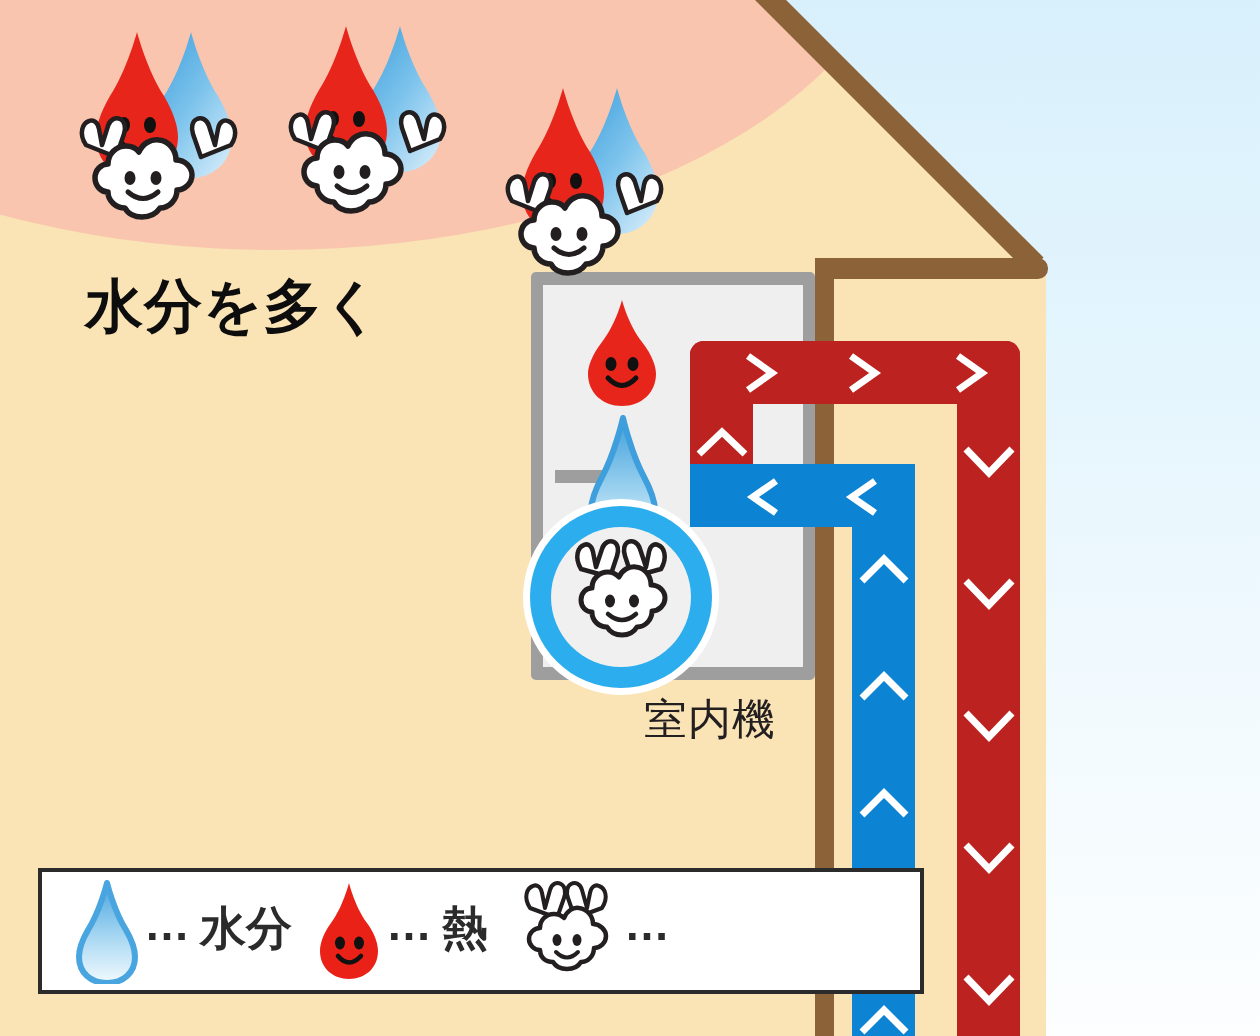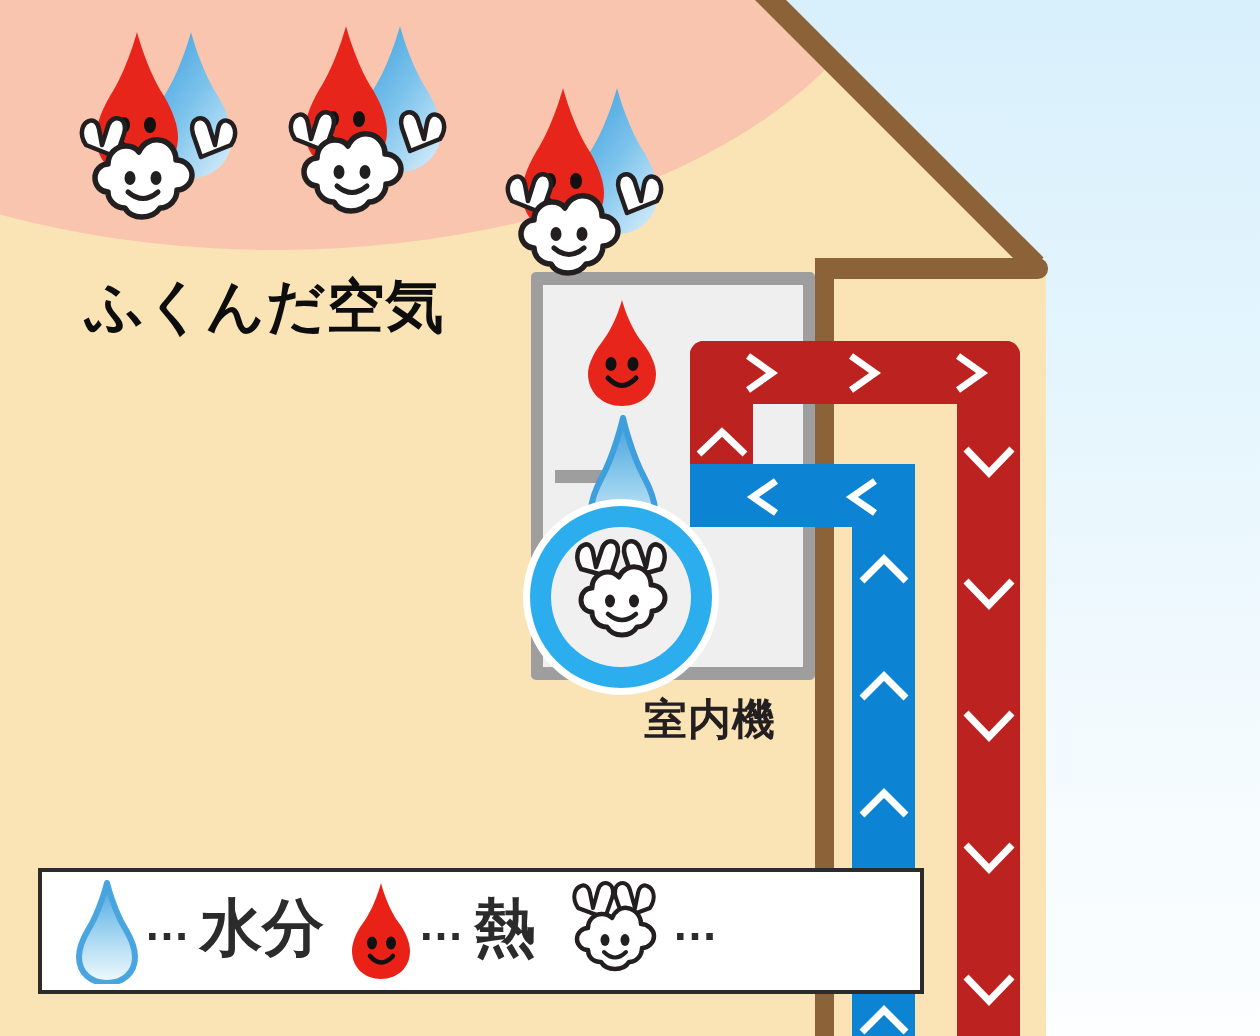--- a/index.html
+++ b/index.html
@@ -25,21 +25,21 @@
       transform:rotate(-45.0deg);}
   .roof-eave{left:818px;top:258px;width:230px;height:21px;border-radius:0 10px 10px 0;}
   .wall-vert{left:815px;top:258px;width:19px;height:778px;background:#8c6239;position:absolute;}
 
   
   .unit{position:absolute;left:531px;top:272px;width:284px;height:408px;
      background:#9e9e9e;border-radius:5px;}
   .unit-inner{position:absolute;left:12px;top:13px;width:260px;height:382px;background:#efefef;}
   .unit-slot-h{position:absolute;left:12px;top:185px;width:72px;height:13px;background:#9e9e9e;}
   .unit-slot-v{position:absolute;left:74px;top:185px;width:13px;height:190px;background:#9e9e9e;}
-  .unit-label{position:absolute;left:644px;top:698px;font-size:43px;font-weight:bold;
+  .unit-label{position:absolute;left:644px;top:698px;font-size:43px;font-weight:normal;
      color:#231f20;letter-spacing:1px;line-height:1;}
 
   
   .pipe{position:absolute;}
   .pipe-red-h{left:690px;top:341px;width:330px;height:63px;background:#bc2220;
       border-radius:14px 14px 0 0;}
   .pipe-red-v{left:957px;top:341px;width:63px;height:695px;background:#bc2220;
       border-radius:14px 14px 0 0;}
   .pipe-red-stub{left:690px;top:341px;width:63px;height:125px;background:#bc2220;
       border-radius:14px 0 0 0;}
@@ -52,21 +52,21 @@
   .chev svg{display:block;}
 
   
   .legend{position:absolute;left:38px;top:868px;width:886px;height:126px;
      background:#ffffff;border:4px solid #2b2b2b;box-sizing:border-box;
      display:flex;align-items:center;}
   .legend-row{display:flex;align-items:center;gap:0px;padding-left:34px;}
   .legend-item{display:flex;align-items:center;}
   .dots{font-size:46px;color:#2b2b2b;letter-spacing:4px;line-height:1;
      padding:0 6px 14px 6px;font-weight:bold;}
-  .legend-text{font-size:62px;font-weight:bold;color:#2b2b2b;line-height:1;padding-bottom:6px;}
+  .legend-text{font-size:46px;font-weight:bold;color:#2b2b2b;line-height:1;padding-bottom:6px;}
   .gap{width:26px;}
 
   
   .title{position:absolute;left:85px;top:268px;font-size:58px;font-weight:bold;
      color:#0d0d0d;line-height:1.32;letter-spacing:1px;}
   .title div{white-space:nowrap;}
   .title .l2{padding-left:-4px;}
 
   
   .charA{position:absolute;}
@@ -285,21 +285,21 @@
       <path d="M18 125 C10 113 15 103 21 101 C26 99 30 103 31 109 L34 125 L40 106 C42 99 48 97 52 99 C57 101 58 108 56 114 L48 137 Z" fill="#fff" stroke="#231f20" stroke-width="4.5" stroke-linejoin="round"></path>
       <path d="M163 125 C171 113 166 103 160 101 C155 99 151 103 150 109 L147 125 L141 106 C139 99 133 97 129 99 C124 101 123 108 125 114 L133 137 Z" fill="#fff" stroke="#231f20" stroke-width="4.5" stroke-linejoin="round"></path>
       <path d="M40 172 C33 172 27 166 27 158 C27 150 33 144 40 144 C40 134 48 126 58 126 C63 126 68 128 71 132 C75 123 83 119 91 120 C101 121 108 130 108 140 C117 140 124 147 124 155 C124 163 117 170 109 170 C109 180 101 188 92 188 C88 194 81 197 74 197 C67 197 60 194 57 188 C48 188 40 181 40 172 Z" fill="#fff" stroke="#231f20" stroke-width="5.5" stroke-linejoin="round"></path>
       <ellipse cx="62" cy="158" rx="5.5" ry="7" fill="#231f20"></ellipse>
       <ellipse cx="88" cy="158" rx="5.5" ry="7" fill="#231f20"></ellipse>
       <path d="M60 172 Q75 185 90 172" stroke="#231f20" stroke-width="5" fill="none" stroke-linecap="round"></path>
     </svg>
   </div>
 
   <div class="title">
-    <div class="l2">ふくんだ空気</div>
+    <div>水分を多く</div>
   </div>
 
   <div class="legend">
     <div class="legend-row">
 
       <div class="legend-item">
         <svg width="62" height="105" viewBox="0 0 62 105">
           <defs>
             <linearGradient id="lg1" x1="0" y1="0" x2="0" y2="1">
               <stop offset="0%" stop-color="#49a5e0"></stop>

